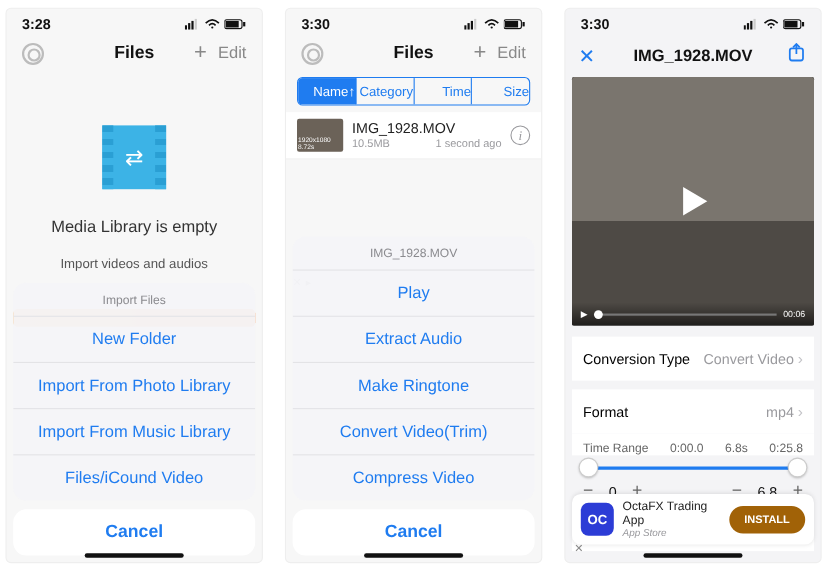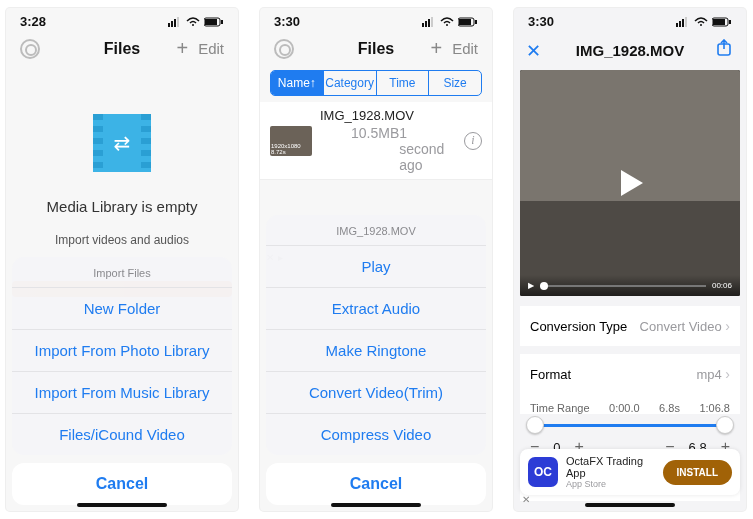--- a/index.html
+++ b/index.html
@@ -27,28 +27,28 @@
   .sheet { position:absolute; left:6px; right:6px; bottom:6px; }
   .sheet-group { background: rgba(245,245,248,0.97); border-radius: 12px; overflow: hidden; margin-bottom: 8px; }
   .sheet-title { text-align:center; font-size:11px; color:#8a8a8e; padding:10px 0 8px; border-bottom:1px solid #e3e3e6;}
   .sheet-item { text-align:center; font-size:15px; color:#1f7cf0; padding:12px 0; border-bottom:1px solid #e3e3e6; }
   .sheet-item:last-child{border-bottom:none;}
   .sheet-cancel { background:#fff; border-radius:12px; text-align:center; font-size:16px; font-weight:600; color:#1f7cf0; padding:12px 0;}
   .homebar { position:absolute; bottom:4px; left:50%; transform:translateX(-50%); width:90px; height:4px; background:#111; border-radius:3px;}
   .ad-strip { position:absolute; height:16px; left:6px; right:6px; border-radius:4px; background: linear-gradient(90deg,#f6a13a,#f57c2a); }
   
   .seg { display:flex; margin: 2px 10px 6px; border:1px solid #1f7cf0; border-radius:5px; overflow:hidden;}
-  .seg div { flex:1; text-align:center; font-size:12px; padding:5px 0; color:#1f7cf0; border-right:1px solid #1f7cf0;}
+  .seg div { flex:1; text-align:right; font-size:12px; padding:5px 0; color:#1f7cf0; border-right:1px solid #1f7cf0;}
   .seg div:last-child{border-right:none;}
   .seg .active { background:#1f7cf0; color:#fff;}
   .row { display:flex; align-items:center; padding:6px 10px; gap:8px; background:#fff; border-bottom:1px solid #eee;}
   .thumb { width:42px; height:30px; background:#6b6258; border-radius:2px; position:relative; font-size:6px; color:#fff; display:flex; align-items:flex-end; padding:1px;}
   .row .meta { flex:1; }
   .row .meta .nm { font-size:13px; color:#222;}
-  .row .meta .sub { font-size:14px; color:#9a9a9e; display:flex; justify-content:space-between; margin-top:2px;margin-left:31px;}
+  .row .meta .sub { font-size:10px; color:#9a9a9e; display:flex; justify-content:space-between; margin-top:2px;}
   .info-circ { width:18px;height:18px;border:1.5px solid #9a9a9e;border-radius:50%;color:#9a9a9e;font-size:12px;display:flex;align-items:center;justify-content:center; font-style:italic; font-family:Georgia,serif;}
   .adclose { position:absolute; font-size:10px; color:#888; }
   .caret { color:#c4c4c8; font-size:14px;}
   
   .s3-hdr { display:flex; align-items:center; padding:8px 12px;}
   .s3-hdr .ttl{flex:1; text-align:center; font-size:15px; font-weight:600; color:#111;}
   .video { margin: 0 6px; height: 226px; background:#000; position:relative; border-radius:2px; overflow:hidden;}
   .video-img { position:absolute; inset:0; background: linear-gradient(#7a756e 0 58%, #4e4a45 58% 100%);}
   .play { position:absolute; top:50%; left:50%; transform:translate(-50%,-50%);}
   .play svg { display:block;}
@@ -61,21 +61,21 @@
   .slider { margin:2px 16px 4px; position:relative; height:18px;}
   .slider .bar{position:absolute;top:8px;left:0;right:0;height:3px;background:#1f7cf0;border-radius:2px;}
   .slider .kn{position:absolute;top:0;width:18px;height:18px;background:#fff;border:1px solid #ccc;border-radius:50%;box-shadow:0 1px 2px rgba(0,0,0,0.2);}
   .step-row{ display:flex; justify-content:space-between; margin:0 16px 2px; font-size:13px; color:#333;}
   .step-row .ctrl{display:flex; gap:14px; align-items:center;}
   .step-row .ctrl span{ color:#666; font-size:16px;}
   .ad-banner{ position:absolute; left:6px; right:6px; bottom:16px; background:#fff; border-radius:8px; display:flex; align-items:center; padding:6px 8px; box-shadow:0 0 4px rgba(0,0,0,0.1);}
   .ad-ico{ width:30px;height:30px;background:#2c3cd6;border-radius:7px;display:flex;align-items:center;justify-content:center;color:#fff;font-size:12px;font-weight:700;}
   .ad-txt{ flex:1; margin-left:8px;}
   .ad-txt .t1{font-size:11px; color:#222;}
-  .ad-txt .t2{font-size:9px; color:#9a9a9e;}
+  .ad-txt .t2{font-size:9px; color:#9a9a9e;font-style:italic;}
   .install{ background:#a16207; color:#fff; font-size:10px; font-weight:600; padding:7px 14px; border-radius:14px;}
   .under{ position:absolute; left:12px; bottom:2px; right:12px; font-size:12px; color:#222; text-align:left;}
   .under .v{float:right; color:#333;}
 </style>
 </head>
 <body>
 
 <div class="phone">
   <div class="status">
     <span>3:28</span>
@@ -251,21 +251,21 @@
     <span><span class="val">Convert Video</span> <span class="caret">›</span></span>
   </div>
   <div class="setting" style="margin-top:8px">
     <span>Format</span>
     <span><span class="val">mp4</span> <span class="caret">›</span></span>
   </div>
   <div class="setting compact" style="font-size:11px;color:#666">
     <span>Time Range</span>
     <span>0:00.0</span>
     <span>6.8s</span>
-    <span>1:06.8</span>
+    <span>0:25.8</span>
   </div>
   <div class="slider">
     <div class="bar"></div>
       <div class="kn" style="left:-4px"></div>
       <div class="kn" style="right:-4px"></div>
   </div>
   <div class="step-row">
     <div class="ctrl">
         <span>−</span>
         <span style="font-size:13px;color:#111">0</span>

